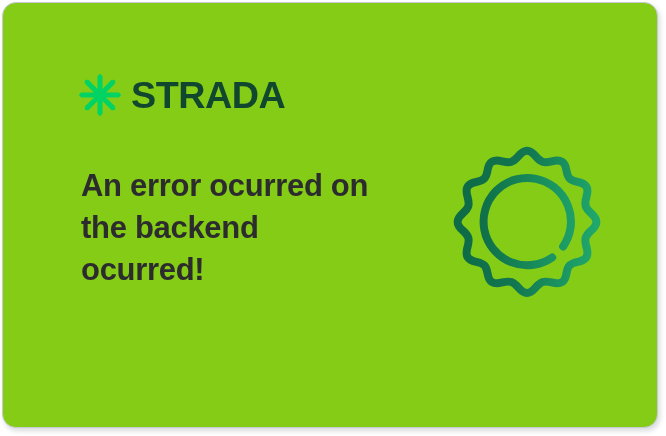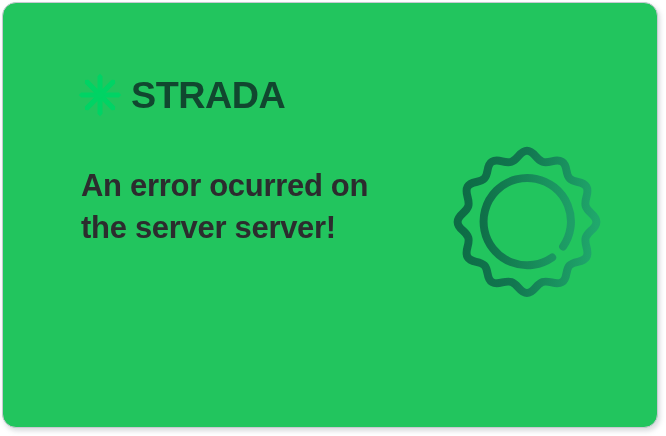--- a/index.html
+++ b/index.html
@@ -14,21 +14,21 @@
     overflow: hidden;
   }
 
   #error-card {
     position: absolute;
     left: 2px;
     top: 2px;
     width: 656px;
     height: 426px;
     box-sizing: border-box;
-    background: #22c55e;
+    background: #84cc16;
     border: 1px solid #c7cad1;
     border-radius: 14px;
     box-shadow: 2px 3px 5px rgba(120,125,135,0.28);
   }
 
   
   #brand {
     position: absolute;
     left: 74px;
     top: 68px;
@@ -120,21 +120,21 @@
         <g transform="rotate(315 50 50)">
             <path d="M44.5 46 L44.5 9 L50 4 L55.5 9 L55.5 46 Z"></path>
           </g>
         <circle cx="50" cy="50" r="7"></circle>
       </g>
     </svg>
 
     <div id="brand-wordmark">STRADA</div>
   </div>
 
-  <div id="error-message">An error ocurred on the server server!</div>
+  <div id="error-message">An error ocurred on the backend ocurred!</div>
 
   <div id="gear-illustration">
     <svg viewBox="0 0 200 200" aria-hidden="true">
       <defs>
         <linearGradient id="gearGrad" x1="0" y1="0.45" x2="1" y2="0.55">
           <stop offset="0%" stop-color="#0D6B45"></stop>
           <stop offset="45%" stop-color="#127650"></stop>
           <stop offset="100%" stop-color="#20A86C"></stop>
         </linearGradient>
         <linearGradient id="gearGradInner" x1="0" y1="0.5" x2="1" y2="0.5">

